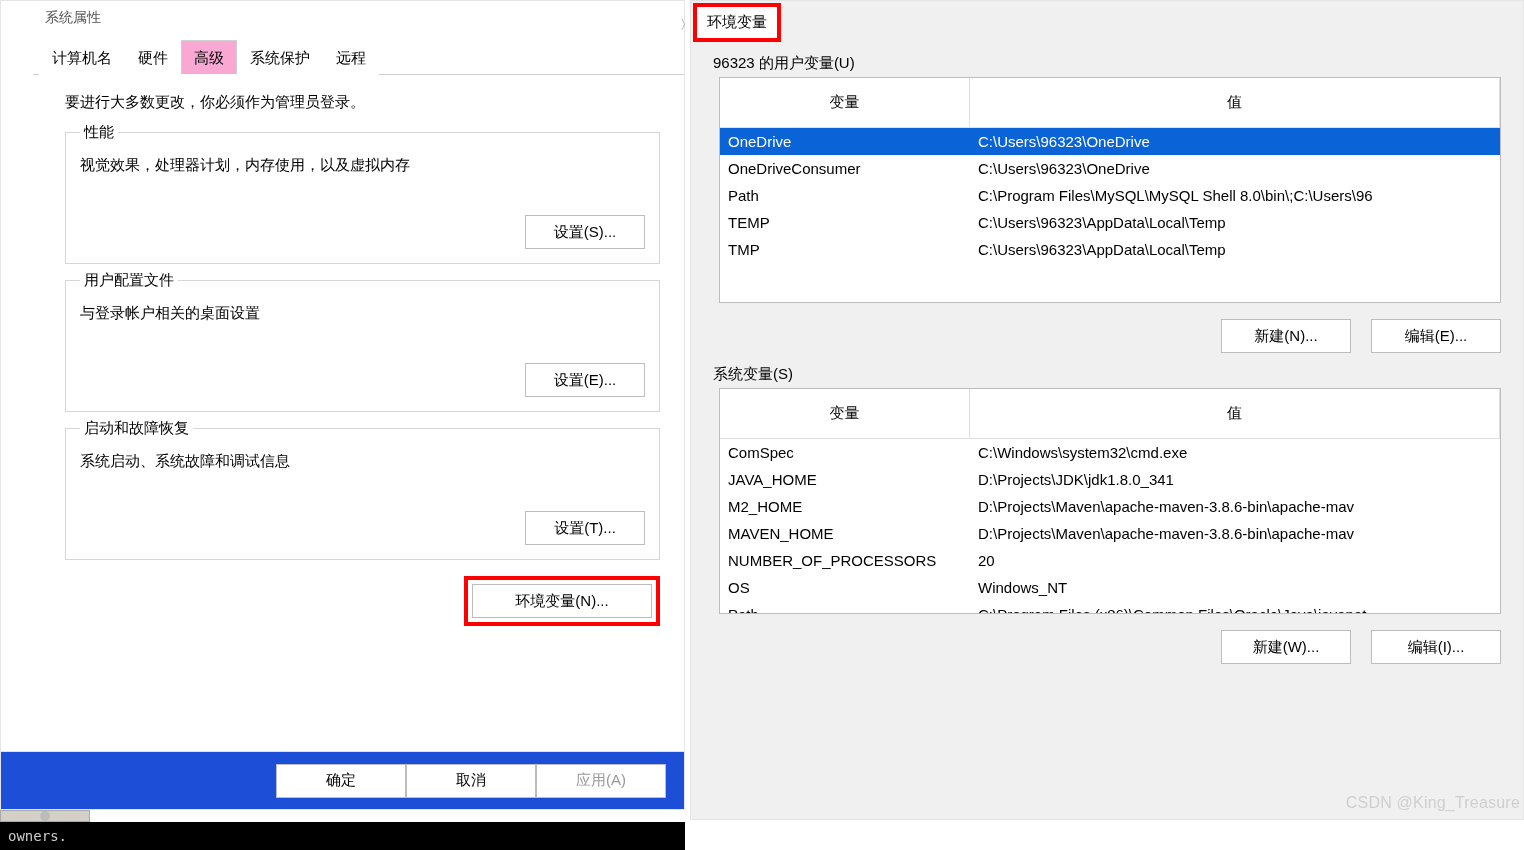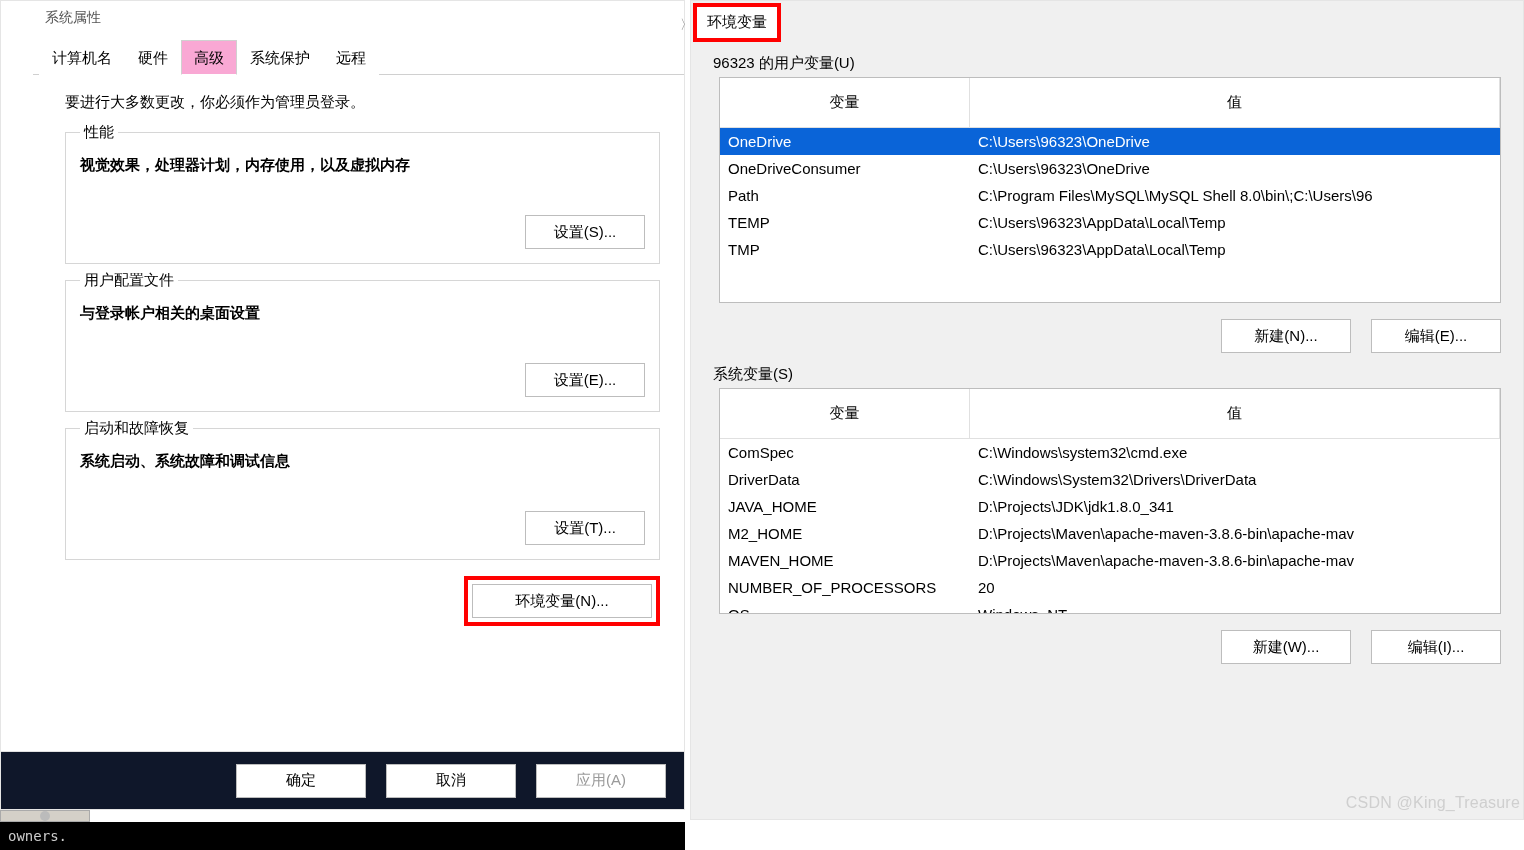--- a/index.html
+++ b/index.html
@@ -62,21 +62,20 @@
   .grouplabel {
     position:relative;
     top:-10px;
     background:#fff;
     padding:0 4px;
     display:inline-block;
   }
   .groupdesc {
     margin-top:4px;
     margin-bottom:40px;
-    font-weight:bold;
   }
   .btnrow {
     display:flex;
     justify-content:flex-end;
     gap:12px;
   }
   button.win {
     min-width:120px;
     height:34px;
     background:#fff;
@@ -96,26 +95,25 @@
     border:4px solid #ff0000;
   }
   .envbtn-box {
     padding:4px;
   }
   .dlgfooter {
     position:absolute;
     left:0; right:0; bottom:0;
     height:58px;
     border-top:1px solid #e0e0e0;
-    background:#0f172a;
+    background:#1d4ed8;
     display:flex;
     justify-content:flex-end;
     align-items:center;
     padding-right:18px;
-    gap:20px;
   }
   .dlgfooter button { min-width:130px; }
 
   
   .envvars {
     position:absolute;
     left:690px; top:0;
     width:834px; height:820px;
     background:#f0f0f0;
     border:1px solid #e5e5e5;
@@ -302,24 +300,20 @@
     <div class="lvhead">
       <div class="col-var">变量</div>
       <div class="col-val">值</div>
     </div>
     <div id="sys-rows">
         <div class="lvrow">
           <div class="col-var">ComSpec</div>
           <div class="col-val">C:\Windows\system32\cmd.exe</div>
         </div>
         <div class="lvrow">
-          <div class="col-var">DriverData</div>
-          <div class="col-val">C:\Windows\System32\Drivers\DriverData</div>
-        </div>
-        <div class="lvrow">
           <div class="col-var">JAVA_HOME</div>
           <div class="col-val">D:\Projects\JDK\jdk1.8.0_341</div>
         </div>
         <div class="lvrow">
           <div class="col-var">M2_HOME</div>
           <div class="col-val">D:\Projects\Maven\apache-maven-3.8.6-bin\apache-mav</div>
         </div>
         <div class="lvrow">
           <div class="col-var">MAVEN_HOME</div>
           <div class="col-val">D:\Projects\Maven\apache-maven-3.8.6-bin\apache-mav</div>

